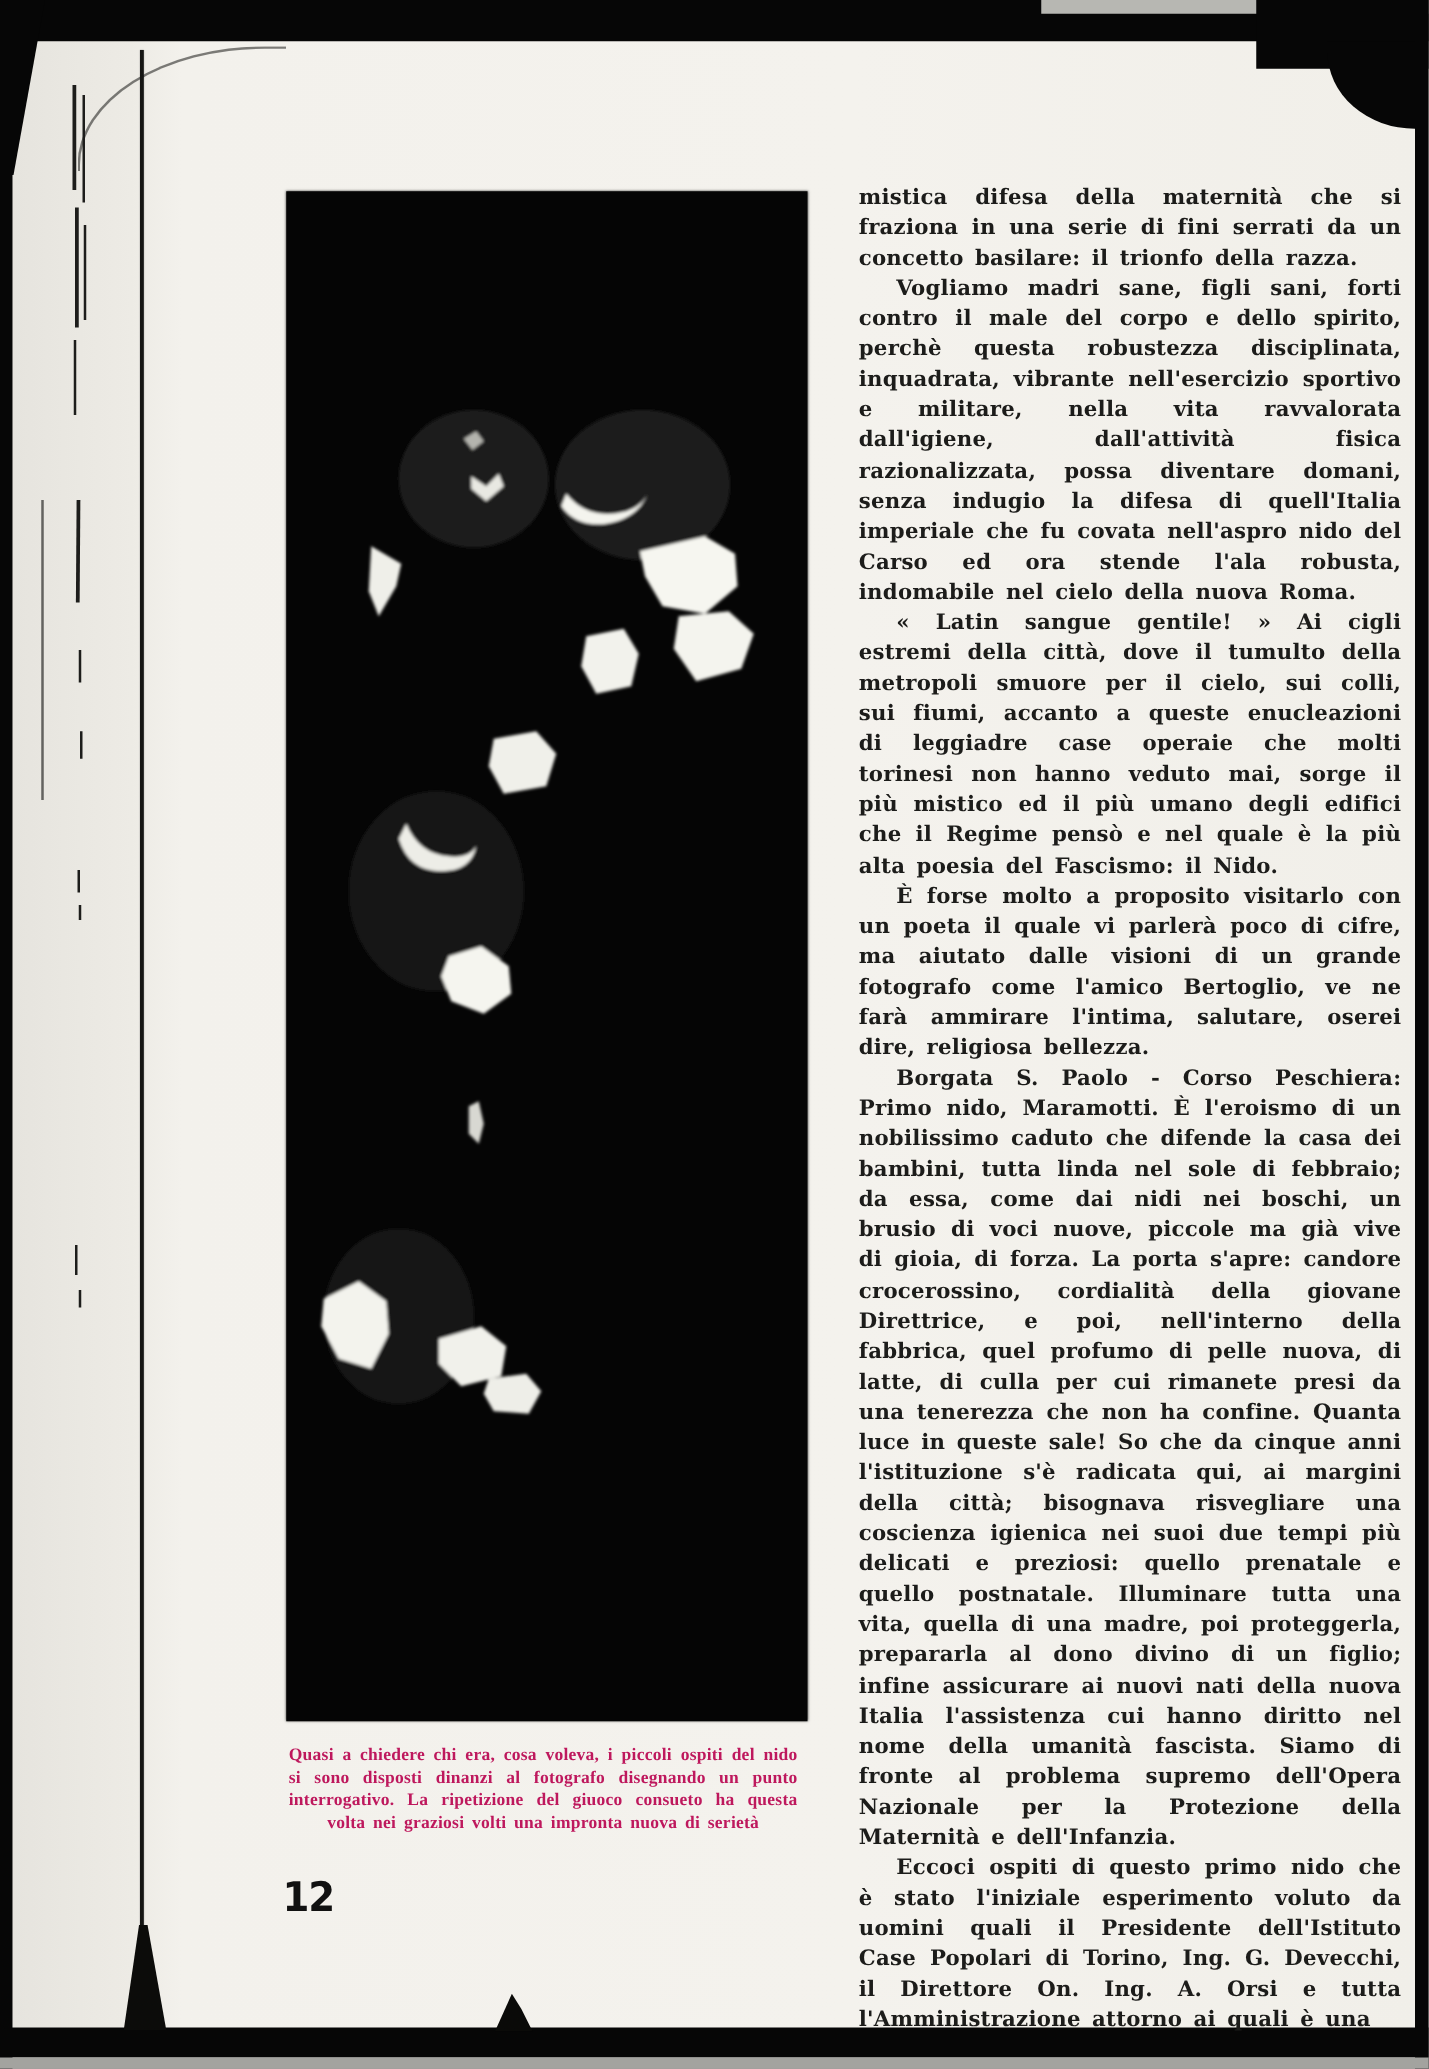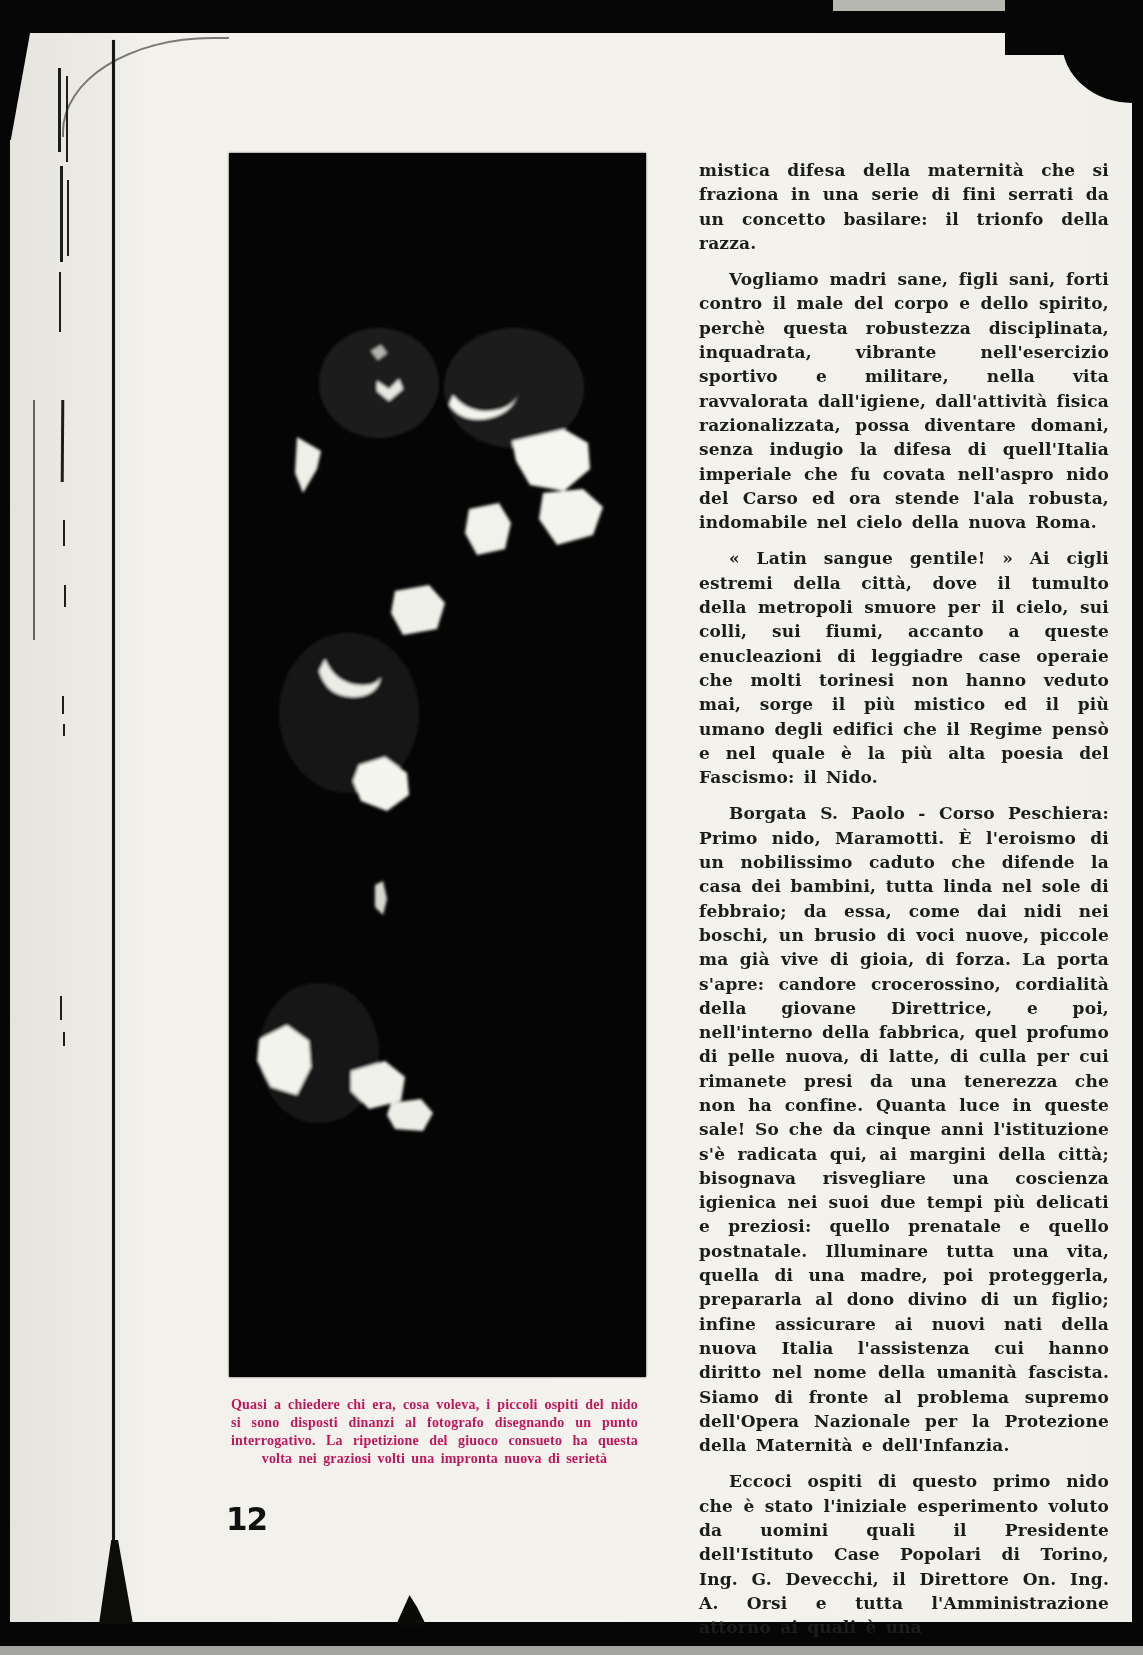--- a/index.html
+++ b/index.html
@@ -47,21 +47,21 @@
     color:#be185d;text-align:justify;text-align-last:center;}
   
   .pagenum{position:absolute;left:226px;top:1500px;
     font-family:"DejaVu Sans", sans-serif;font-weight:bold;font-size:31px;color:#111;
     letter-spacing:-1px;transform:scaleY(1.05);}
   
   .column{position:absolute;left:687px;top:146px;width:434px;
     color:#1c1c1a;font-family:"DejaVu Serif", serif;font-weight:700;
     font-size:17px;line-height:24.3px;letter-spacing:.2px;word-spacing:3px;
     text-align:justify;}
-  .column p{margin:12px;text-indent:30px;}
+  .column p{margin:0;text-indent:30px;}
   .column p.no-indent{text-indent:0;}
 </style>
 </head>
 <body>
 
 <div class="scan">
 
   <div class="page-surface"></div>
 
   <div class="band-top"></div>
@@ -125,17 +125,18 @@
   </div>
 
   <div class="caption">Quasi a chiedere chi era, cosa voleva, i piccoli ospiti del nido si sono disposti dinanzi al fotografo disegnando un punto interrogativo. La ripetizione del giuoco consueto ha questa volta nei graziosi volti una impronta nuova di serietà</div>
 
   <div class="pagenum">12</div>
 
   <div class="column">
     <p class="no-indent">mistica difesa della maternità che si fraziona in una serie di fini serrati da un concetto basilare: il trionfo della razza.</p>
     <p>Vogliamo madri sane, figli sani, forti contro il male del corpo e dello spirito, perchè questa robustezza disciplinata, inquadrata, vibrante nell'esercizio sportivo e militare, nella vita ravvalorata dall'igiene, dall'attività fisica razionalizzata, possa diventare domani, senza indugio la difesa di quell'Italia imperiale che fu covata nell'aspro nido del Carso ed ora stende l'ala robusta, indomabile nel cielo della nuova Roma.</p>
     <p>« Latin sangue gentile! »  Ai cigli estremi della città, dove il tumulto della metropoli smuore per il cielo, sui colli, sui fiumi, accanto a queste enucleazioni di leggiadre case operaie che molti torinesi non hanno veduto mai, sorge il più mistico ed il più umano degli edifici che il Regime pensò e nel quale è la più alta poesia del Fascismo: il Nido.</p>
+    <p>È forse molto a proposito visitarlo con un poeta il quale vi parlerà poco di cifre, ma aiutato dalle visioni di un grande fotografo come l'amico Bertoglio, ve ne farà ammirare l'intima, salutare, oserei dire, religiosa bellezza.</p>
     <p>Borgata S. Paolo - Corso Peschiera: Primo nido, Maramotti. È l'eroismo di un nobilissimo caduto che difende la casa dei bambini, tutta linda nel sole di febbraio; da essa, come dai nidi nei boschi, un brusio di voci nuove, piccole ma già vive di gioia, di forza. La porta s'apre: candore crocerossino, cordialità della giovane Direttrice, e poi, nell'interno della fabbrica, quel profumo di pelle nuova, di latte, di culla per cui rimanete presi da una tenerezza che non ha confine. Quanta luce in queste sale! So che da cinque anni l'istituzione s'è radicata qui, ai margini della città; bisognava risvegliare una coscienza igienica nei suoi due tempi più delicati e preziosi: quello prenatale e quello postnatale. Illuminare tutta una vita, quella di una madre, poi proteggerla, prepararla al dono divino di un figlio; infine assicurare ai nuovi nati della nuova Italia l'assistenza cui hanno diritto nel nome della umanità fascista. Siamo di fronte al problema supremo dell'Opera Nazionale per la Protezione della Maternità e dell'Infanzia.</p>
     <p>Eccoci ospiti di questo primo nido che è stato l'iniziale esperimento voluto da uomini quali il Presidente dell'Istituto Case Popolari di Torino, Ing. G. Devecchi, il Direttore On. Ing. A. Orsi e tutta l'Amministrazione attorno ai quali è una</p>
   </div>
 
 </div>
 
 </body></html>

